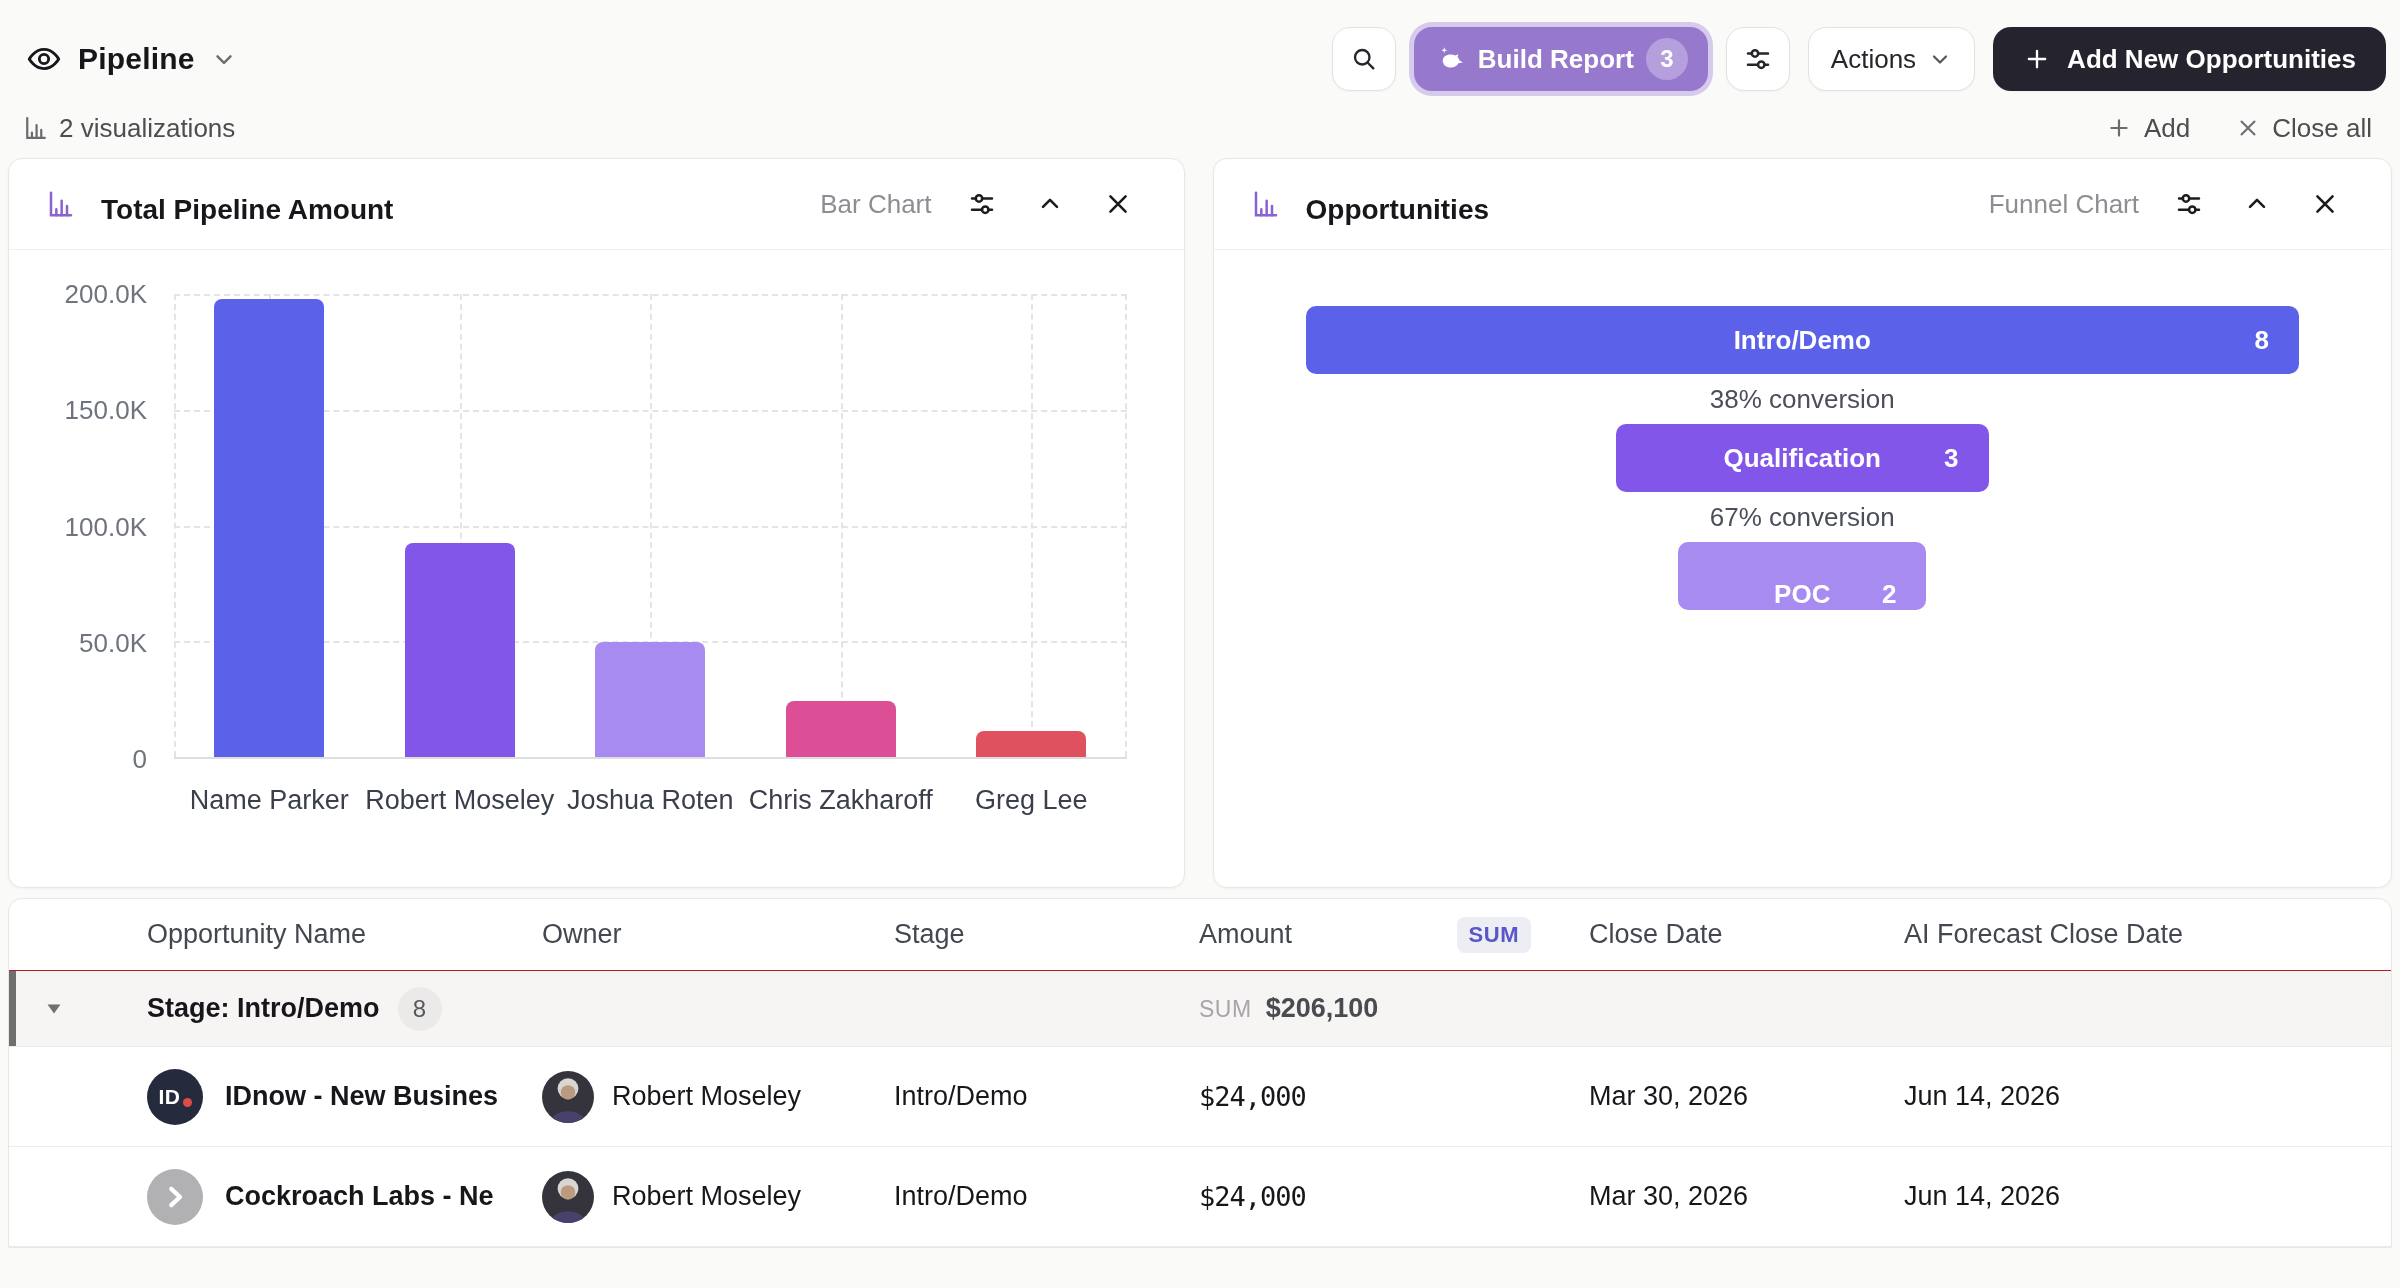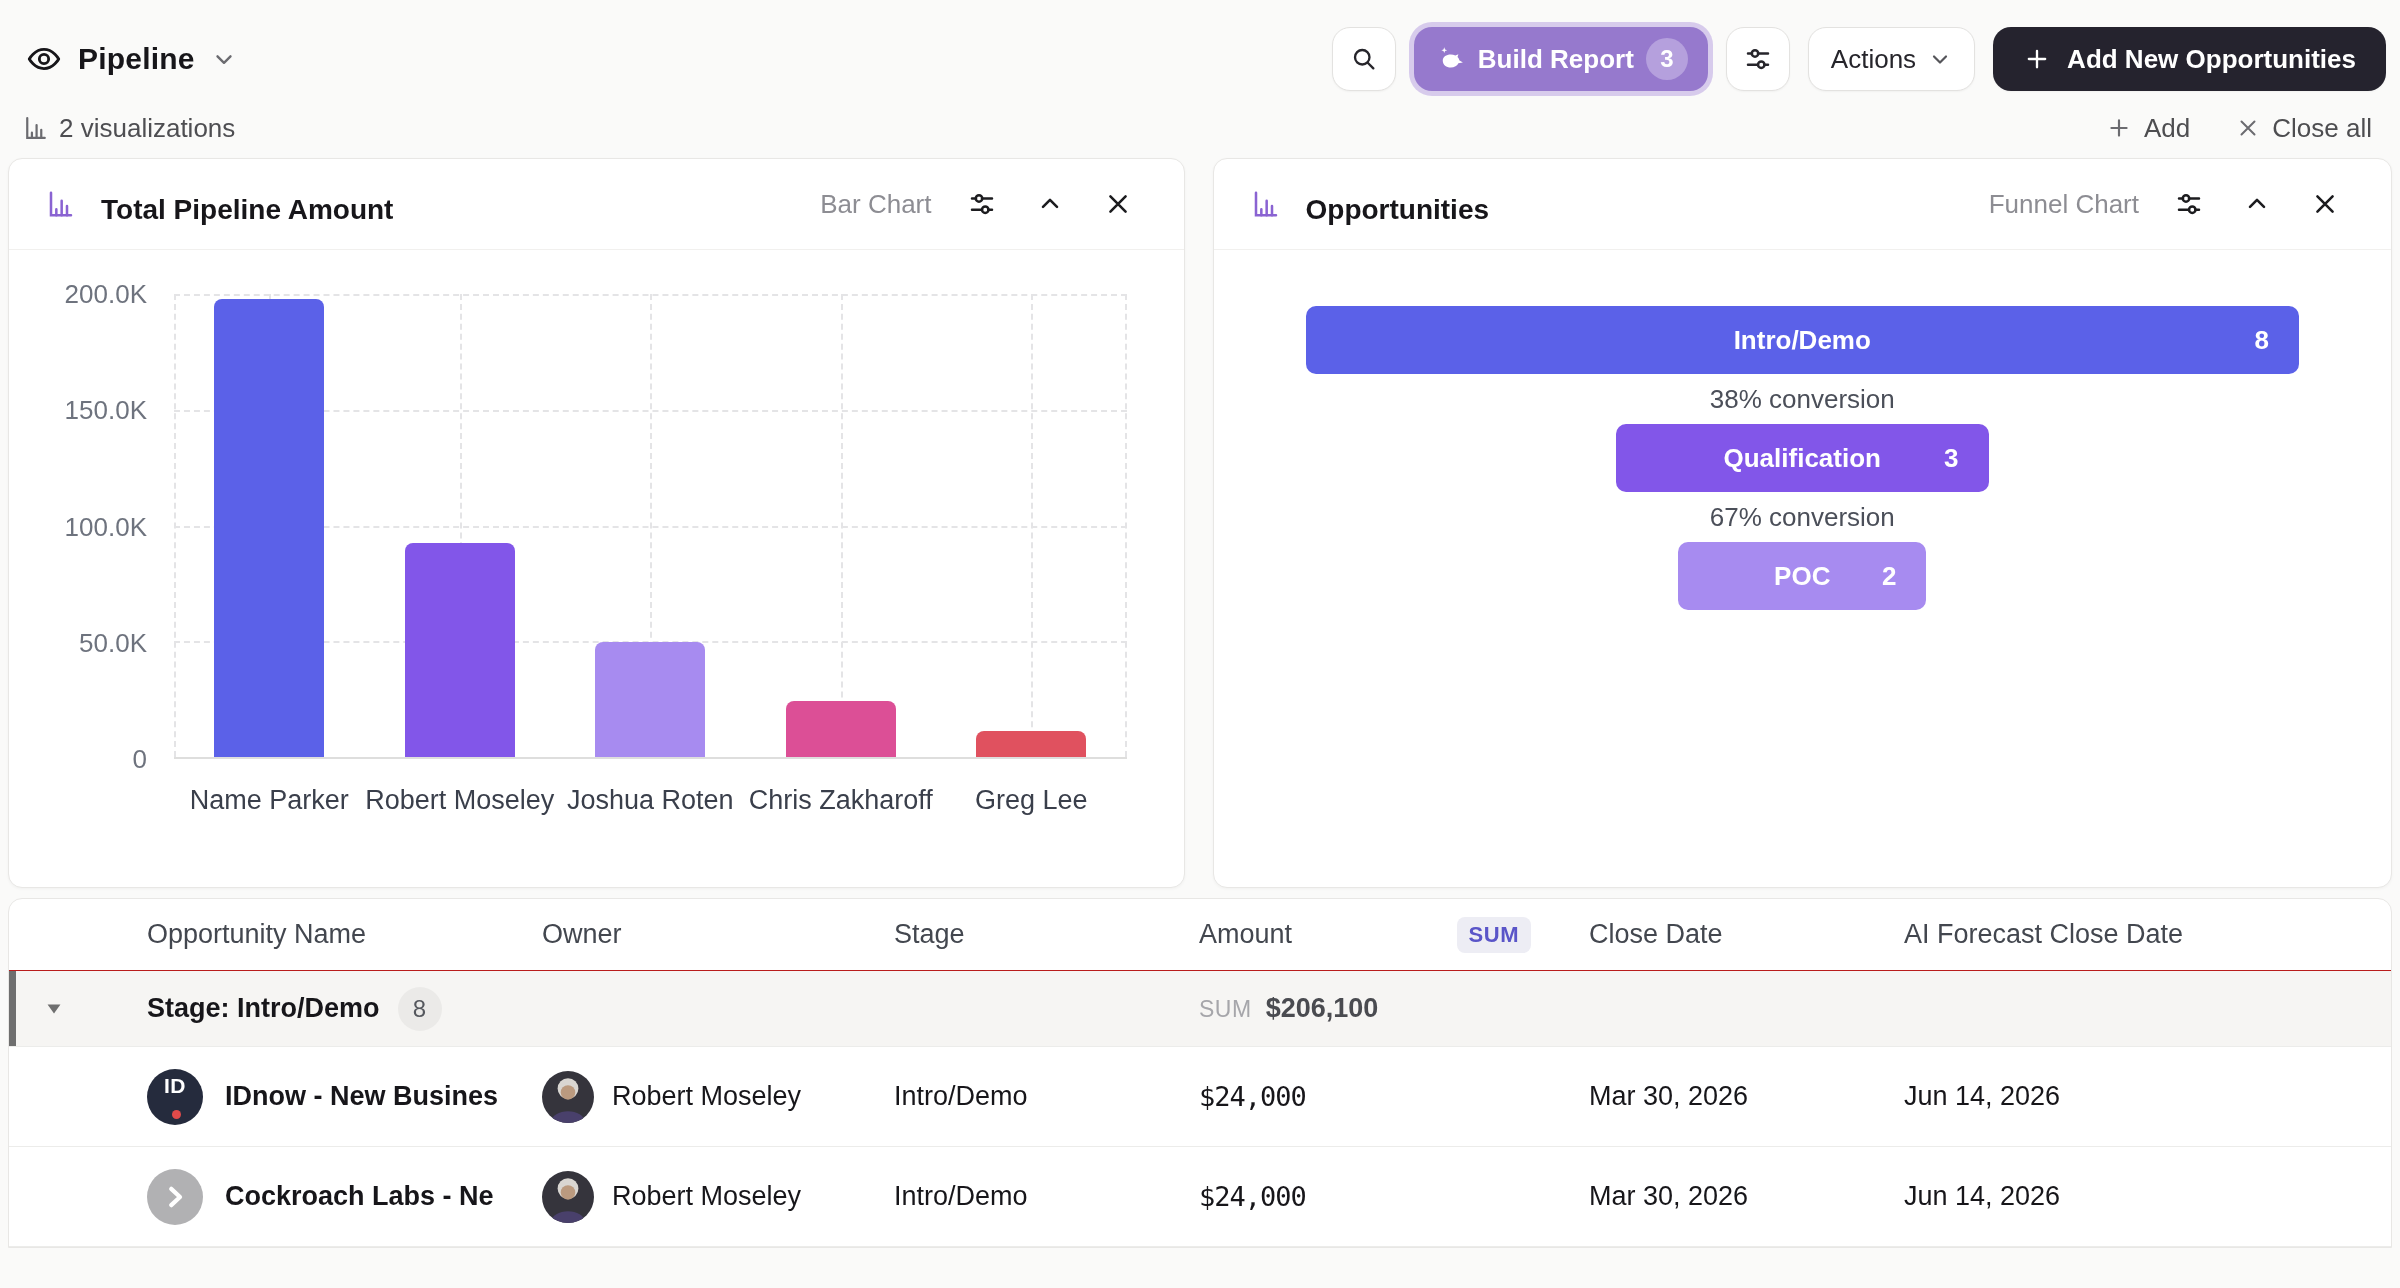--- a/index.html
+++ b/index.html
@@ -86,21 +86,21 @@
   .group-sum { display:flex; align-items:baseline; gap:14px; padding-left:8px; }
   .group-sum .sl { font-size:23px; color:#a6a6aa; letter-spacing:.5px; }
   .group-sum .sv { font-size:27px; font-weight:600; color:#4a4b50; }
   .t-row { height:100px; border-bottom:1px solid #ececea; background:#fff; }
   .cell { font-size:27px; padding-left:8px; white-space:nowrap; overflow:hidden; }
   .cell-name { display:flex; align-items:center; gap:22px; font-weight:bold; }
   .cell-owner { display:flex; align-items:center; gap:18px; }
   .cell-amount { font-family:"DejaVu Sans Mono", monospace; font-size:27px; letter-spacing:-1px; }
   .logo { width:56px; height:56px; border-radius:50%; flex:0 0 auto; display:flex;
           align-items:center; justify-content:center; }
-  .logo.idnow { background:#252b3d; color:#fff; font-weight:bold; font-size:21px; letter-spacing:.5px;flex-direction:column; }
+  .logo.idnow { background:#252b3d; color:#fff; font-weight:bold; font-size:21px; letter-spacing:.5px; }
   .logo.idnow .iddot { width:9px; height:9px; border-radius:50%; background:#e04a4a; margin:12px 0 0 2px; }
   .logo.cockroach { background:#b1b1b3; }
   .avatar { width:52px; height:52px; border-radius:50%; overflow:hidden; flex:0 0 auto; }
 </style>
 </head>
 <body>
 
 <header class="topbar">
   <div class="view-switcher">
     <span class="icon">
@@ -309,21 +309,21 @@
         <div class="funnel-bar" style="width: 100%; background: rgb(91, 97, 232);">
           <span class="flabel">Intro/Demo</span>
           <span class="fcount">8</span>
         </div>
         <div class="conv">38% conversion</div>
         <div class="funnel-bar" style="width: 37.5%; background: rgb(130, 86, 233);">
           <span class="flabel">Qualification</span>
           <span class="fcount">3</span>
         </div>
         <div class="conv">67% conversion</div>
-        <div class="funnel-bar" style="width: 25%; background: rgb(167, 139, 240);">
+        <div class="funnel-bar" style="width: 25%; background: rgb(167, 139, 240); align-items: flex-end;">
           <span class="flabel">POC</span>
           <span class="fcount">2</span>
         </div>
       </div>
   </section>
 </div>
 
 <div class="table">
   <div class="t-grid t-header">
     <div class="gutter"></div>

